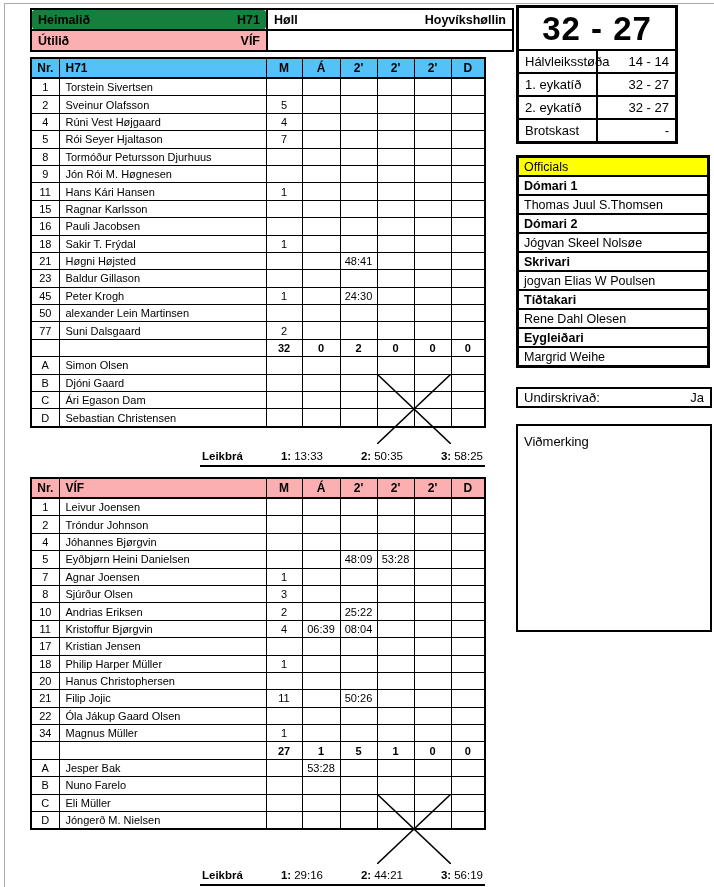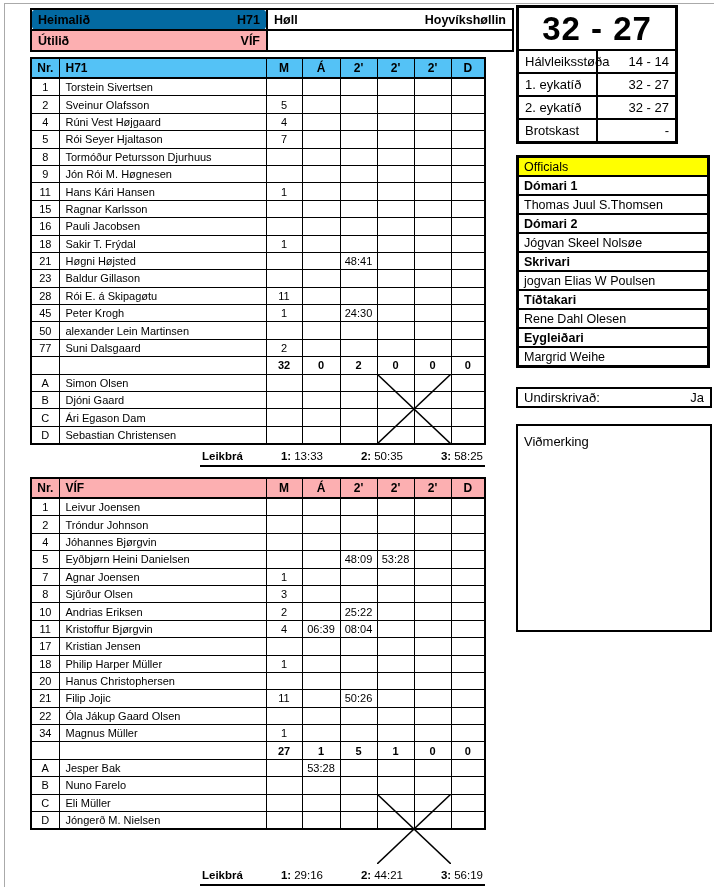--- a/index.html
+++ b/index.html
@@ -51,21 +51,21 @@
 </style>
 </head>
 <body>
 
 <div class="page-edge-top"></div>
 <div class="page-edge-left"></div>
 
 <table class="mh">
   <tbody>
       <tr>
-    <td style="width: 222px; background: #0369a1; border-radius: 6px;">
+    <td style="width: 222px; background: #15803d; border-radius: 6px;">
       <div class="pair">
         <span>Heimalið</span>
         <span>H71</span>
       </div>
     </td>
     <td style="width:232px">
       <div class="pair">
         <span>Høll</span>
         <span>Hoyvíkshøllin</span>
       </div>
@@ -222,30 +222,20 @@
           <td class="nr">23</td>
           <td class="name">Baldur Gillason</td>
           <td class="stat"></td>
           <td class="stat"></td>
           <td class="stat"></td>
           <td class="stat"></td>
           <td class="stat"></td>
           <td class="stat"></td>
         </tr>
         <tr>
-          <td class="nr">28</td>
-          <td class="name">Rói E. á Skipagøtu</td>
-          <td class="stat">11</td>
-          <td class="stat"></td>
-          <td class="stat"></td>
-          <td class="stat"></td>
-          <td class="stat"></td>
-          <td class="stat"></td>
-        </tr>
-        <tr>
           <td class="nr">45</td>
           <td class="name">Peter Krogh</td>
           <td class="stat">1</td>
           <td class="stat"></td>
           <td class="stat">24:30</td>
           <td class="stat"></td>
           <td class="stat"></td>
           <td class="stat"></td>
         </tr>
         <tr>

